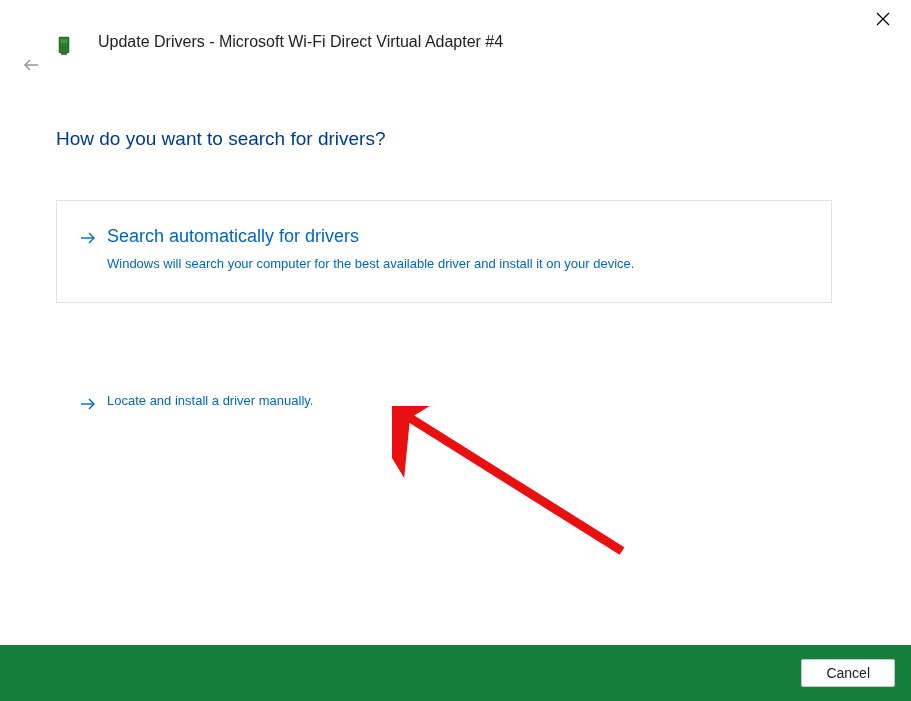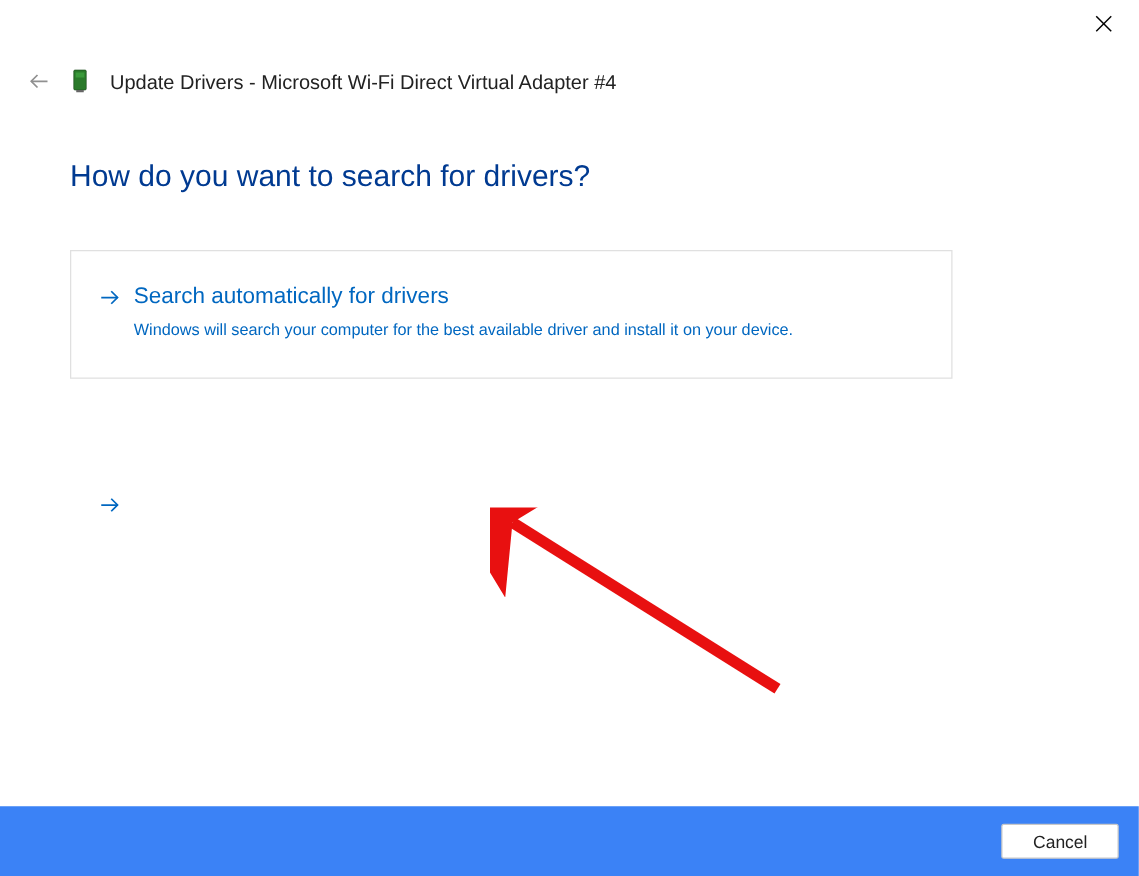--- a/index.html
+++ b/index.html
@@ -38,25 +38,25 @@
       left: 22px;
       color: #909090;
       cursor: pointer;
     }
     .back-btn svg {
       width: 18px;
       height: 18px;
     }
     .header-row {
       position: absolute;
-      top: 52px;
+      top: 33px;
       left: 56px;
       display: flex;
-      align-items: flex-end;
-      gap: 16px;
+      align-items: flex-start;
+      gap: 26px;
     }
     .device-icon {
       width: 16px;
       height: 24px;
       display: flex;
       align-items: center;
       justify-content: center;
     }
     .device-icon svg {
       width: 12px;
@@ -64,28 +64,28 @@
     }
     .window-title {
       font-size: 16px;
       color: #222;
       font-weight: 400;
     }
     .main-heading {
       position: absolute;
       top: 128px;
       left: 56px;
-      font-size: 24px;
+      font-size: 19px;
       color: #003a91;
       font-weight: 400;
     }
     .option-container {
       position: absolute;
       left: 56px;
-      width: 706px;
+      width: 776px;
     }
     .option1 {
       top: 200px;
       border: 1px solid #e0e0e0;
       padding: 24px 22px 28px 22px;
       cursor: pointer;
     }
     .option2 {
       top: 378px;
       border: 1px solid transparent;
@@ -121,21 +121,21 @@
       color: #0067c0;
       font-weight: 400;
       line-height: 1.5;
     }
     .footer-bar {
       position: absolute;
       bottom: 0;
       left: 0;
       right: 0;
       height: 56px;
-      background: #3b82f6;
+      background: #15803d;
       display: flex;
       align-items: center;
       justify-content: flex-end;
       padding-right: 16px;
     }
     .cancel-btn {
       background: #ffffff;
       border: 1px solid #c8c8c8;
       padding: 5px 24px;
       font-size: 14px;
@@ -202,20 +202,21 @@
 
 <div class="option-container option2">
   <div class="option-inner">
     <div class="arrow-icon">
       <svg viewBox="0 0 18 18" stroke="currentColor" stroke-width="1.4" fill="none">
         <line x1="2" y1="9" x2="15" y2="9"></line>
         <polyline points="10,4 15,9 10,14"></polyline>
       </svg>
     </div>
     <div class="option-text">
+      <div class="option-desc">Locate and install a driver manually.</div>
     </div>
   </div>
 </div>
 
 <svg class="red-arrow" width="240" height="160" viewBox="0 0 240 160">
   <defs>
     <marker id="arrowhead" markerWidth="12" markerHeight="12" refX="3" refY="6" orient="auto">
       <polygon points="0,0 12,6 0,12 3,6" fill="#e81010"></polygon>
     </marker>
   </defs>

